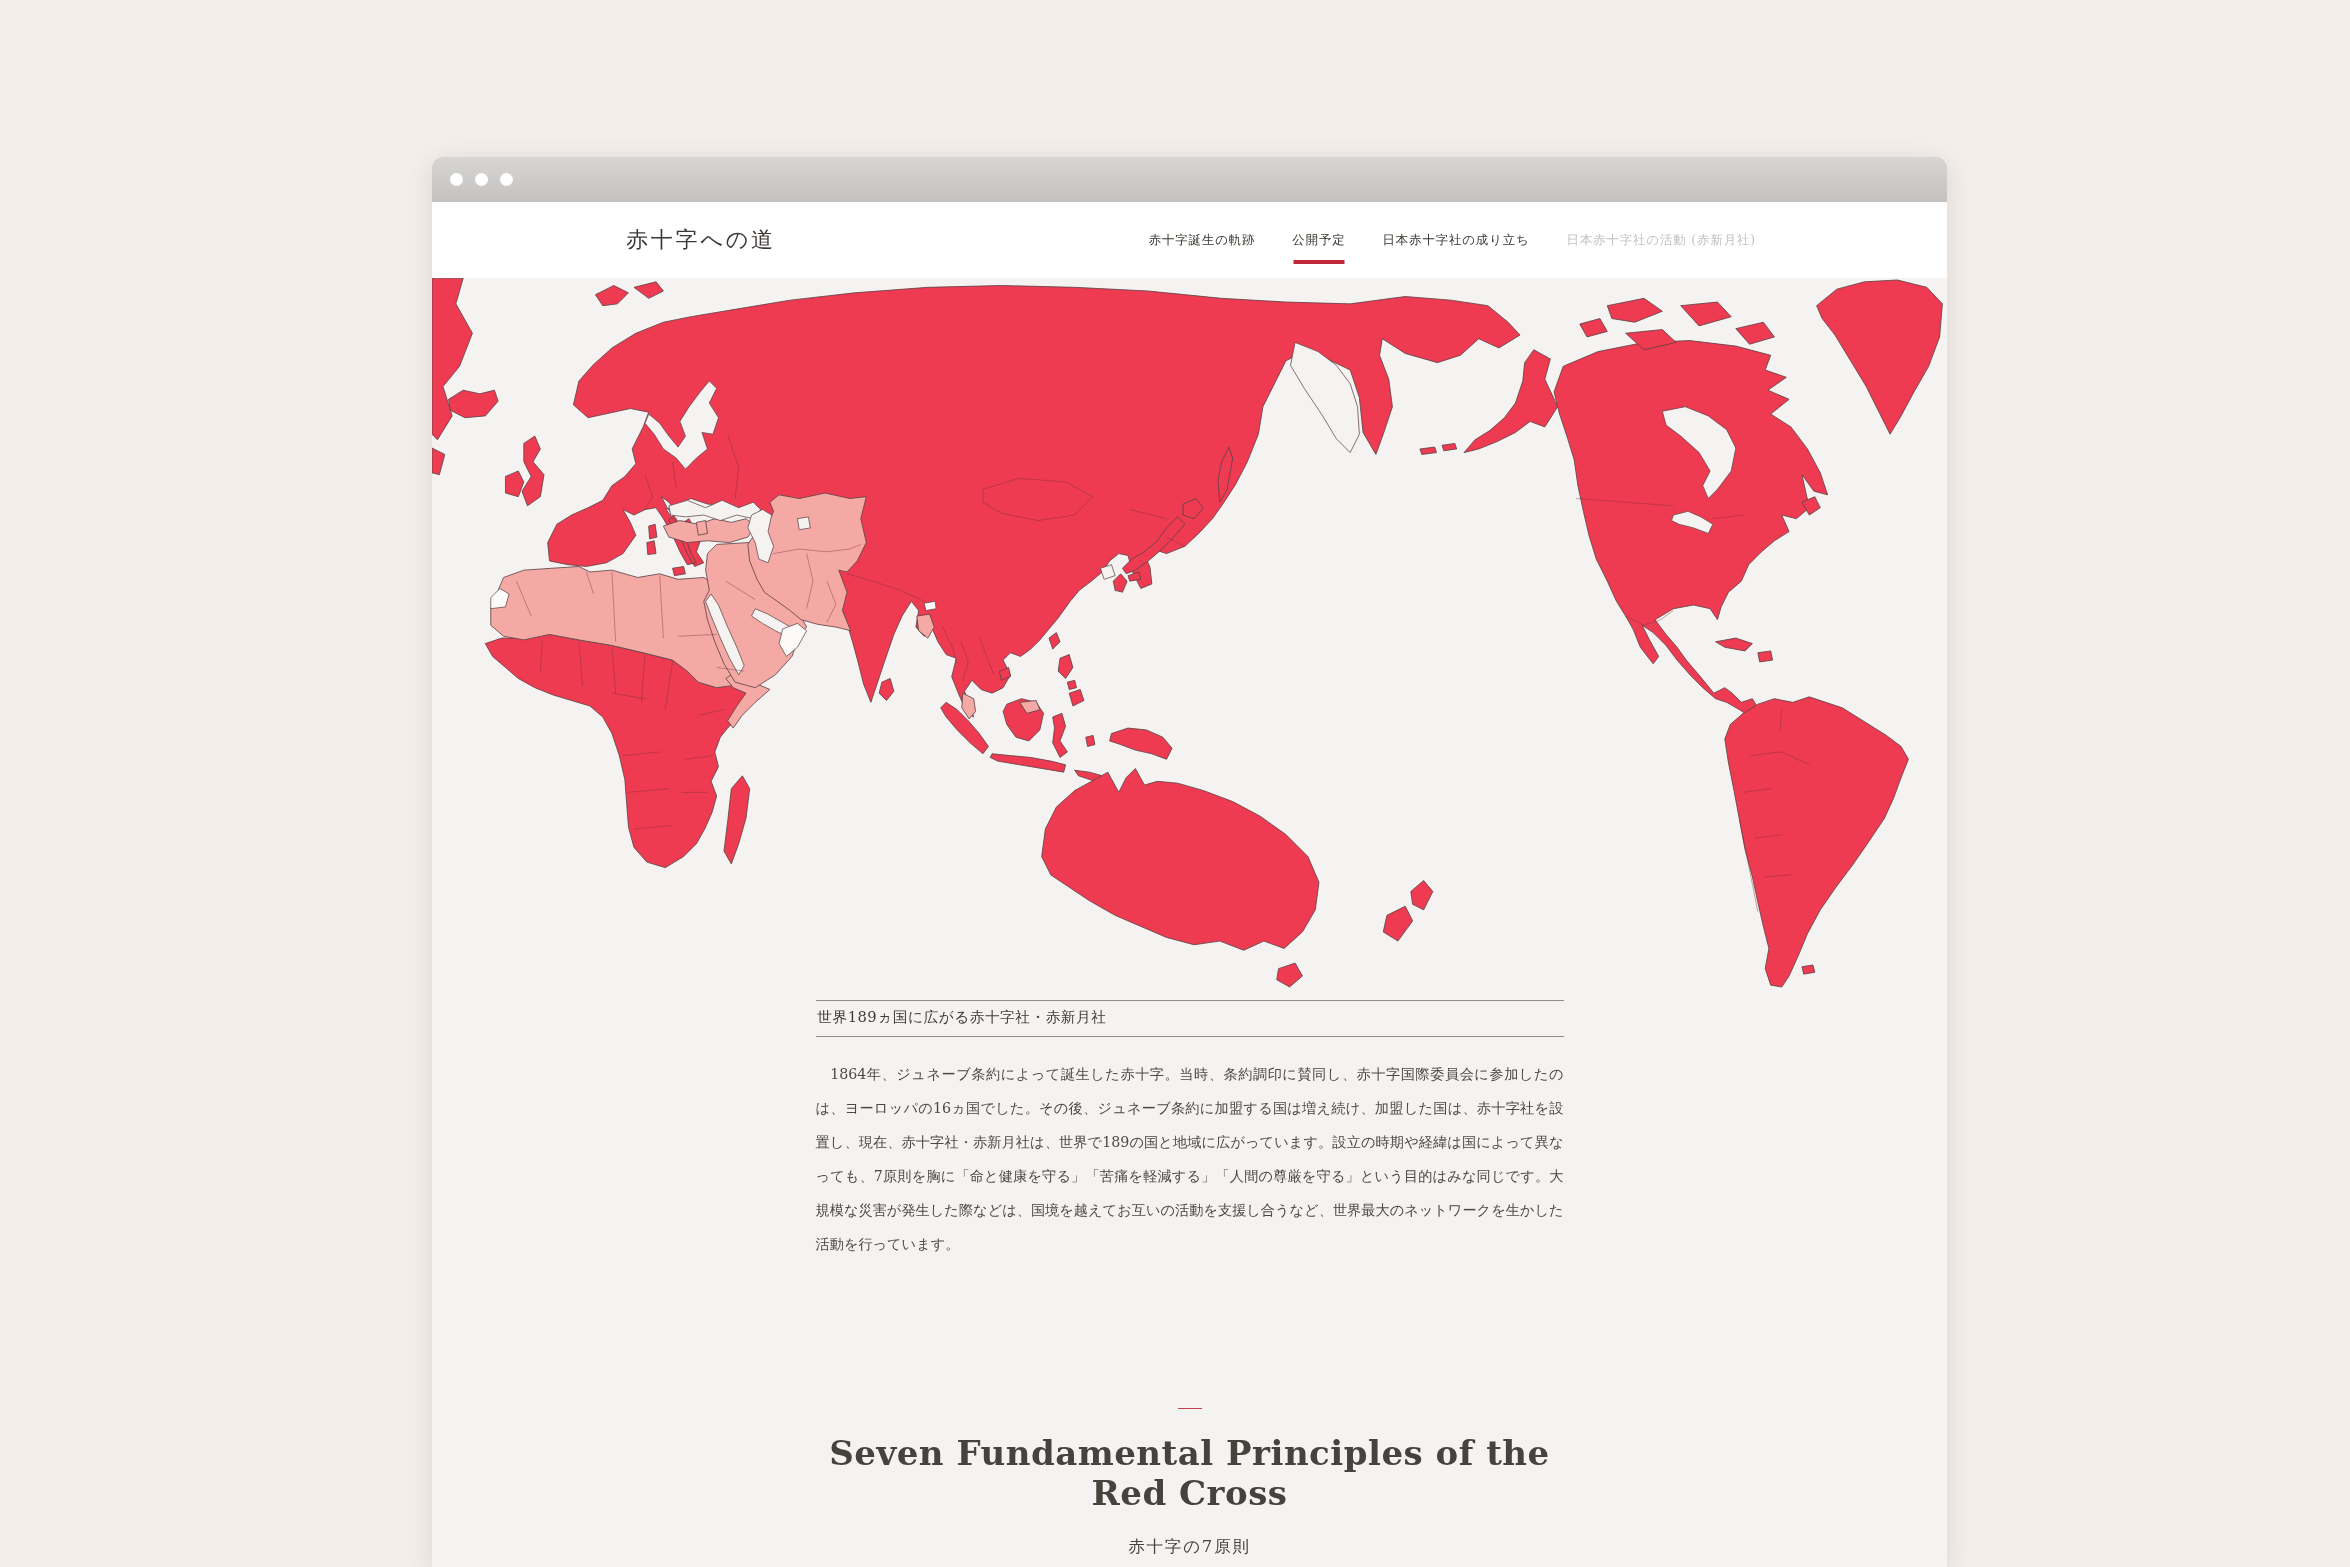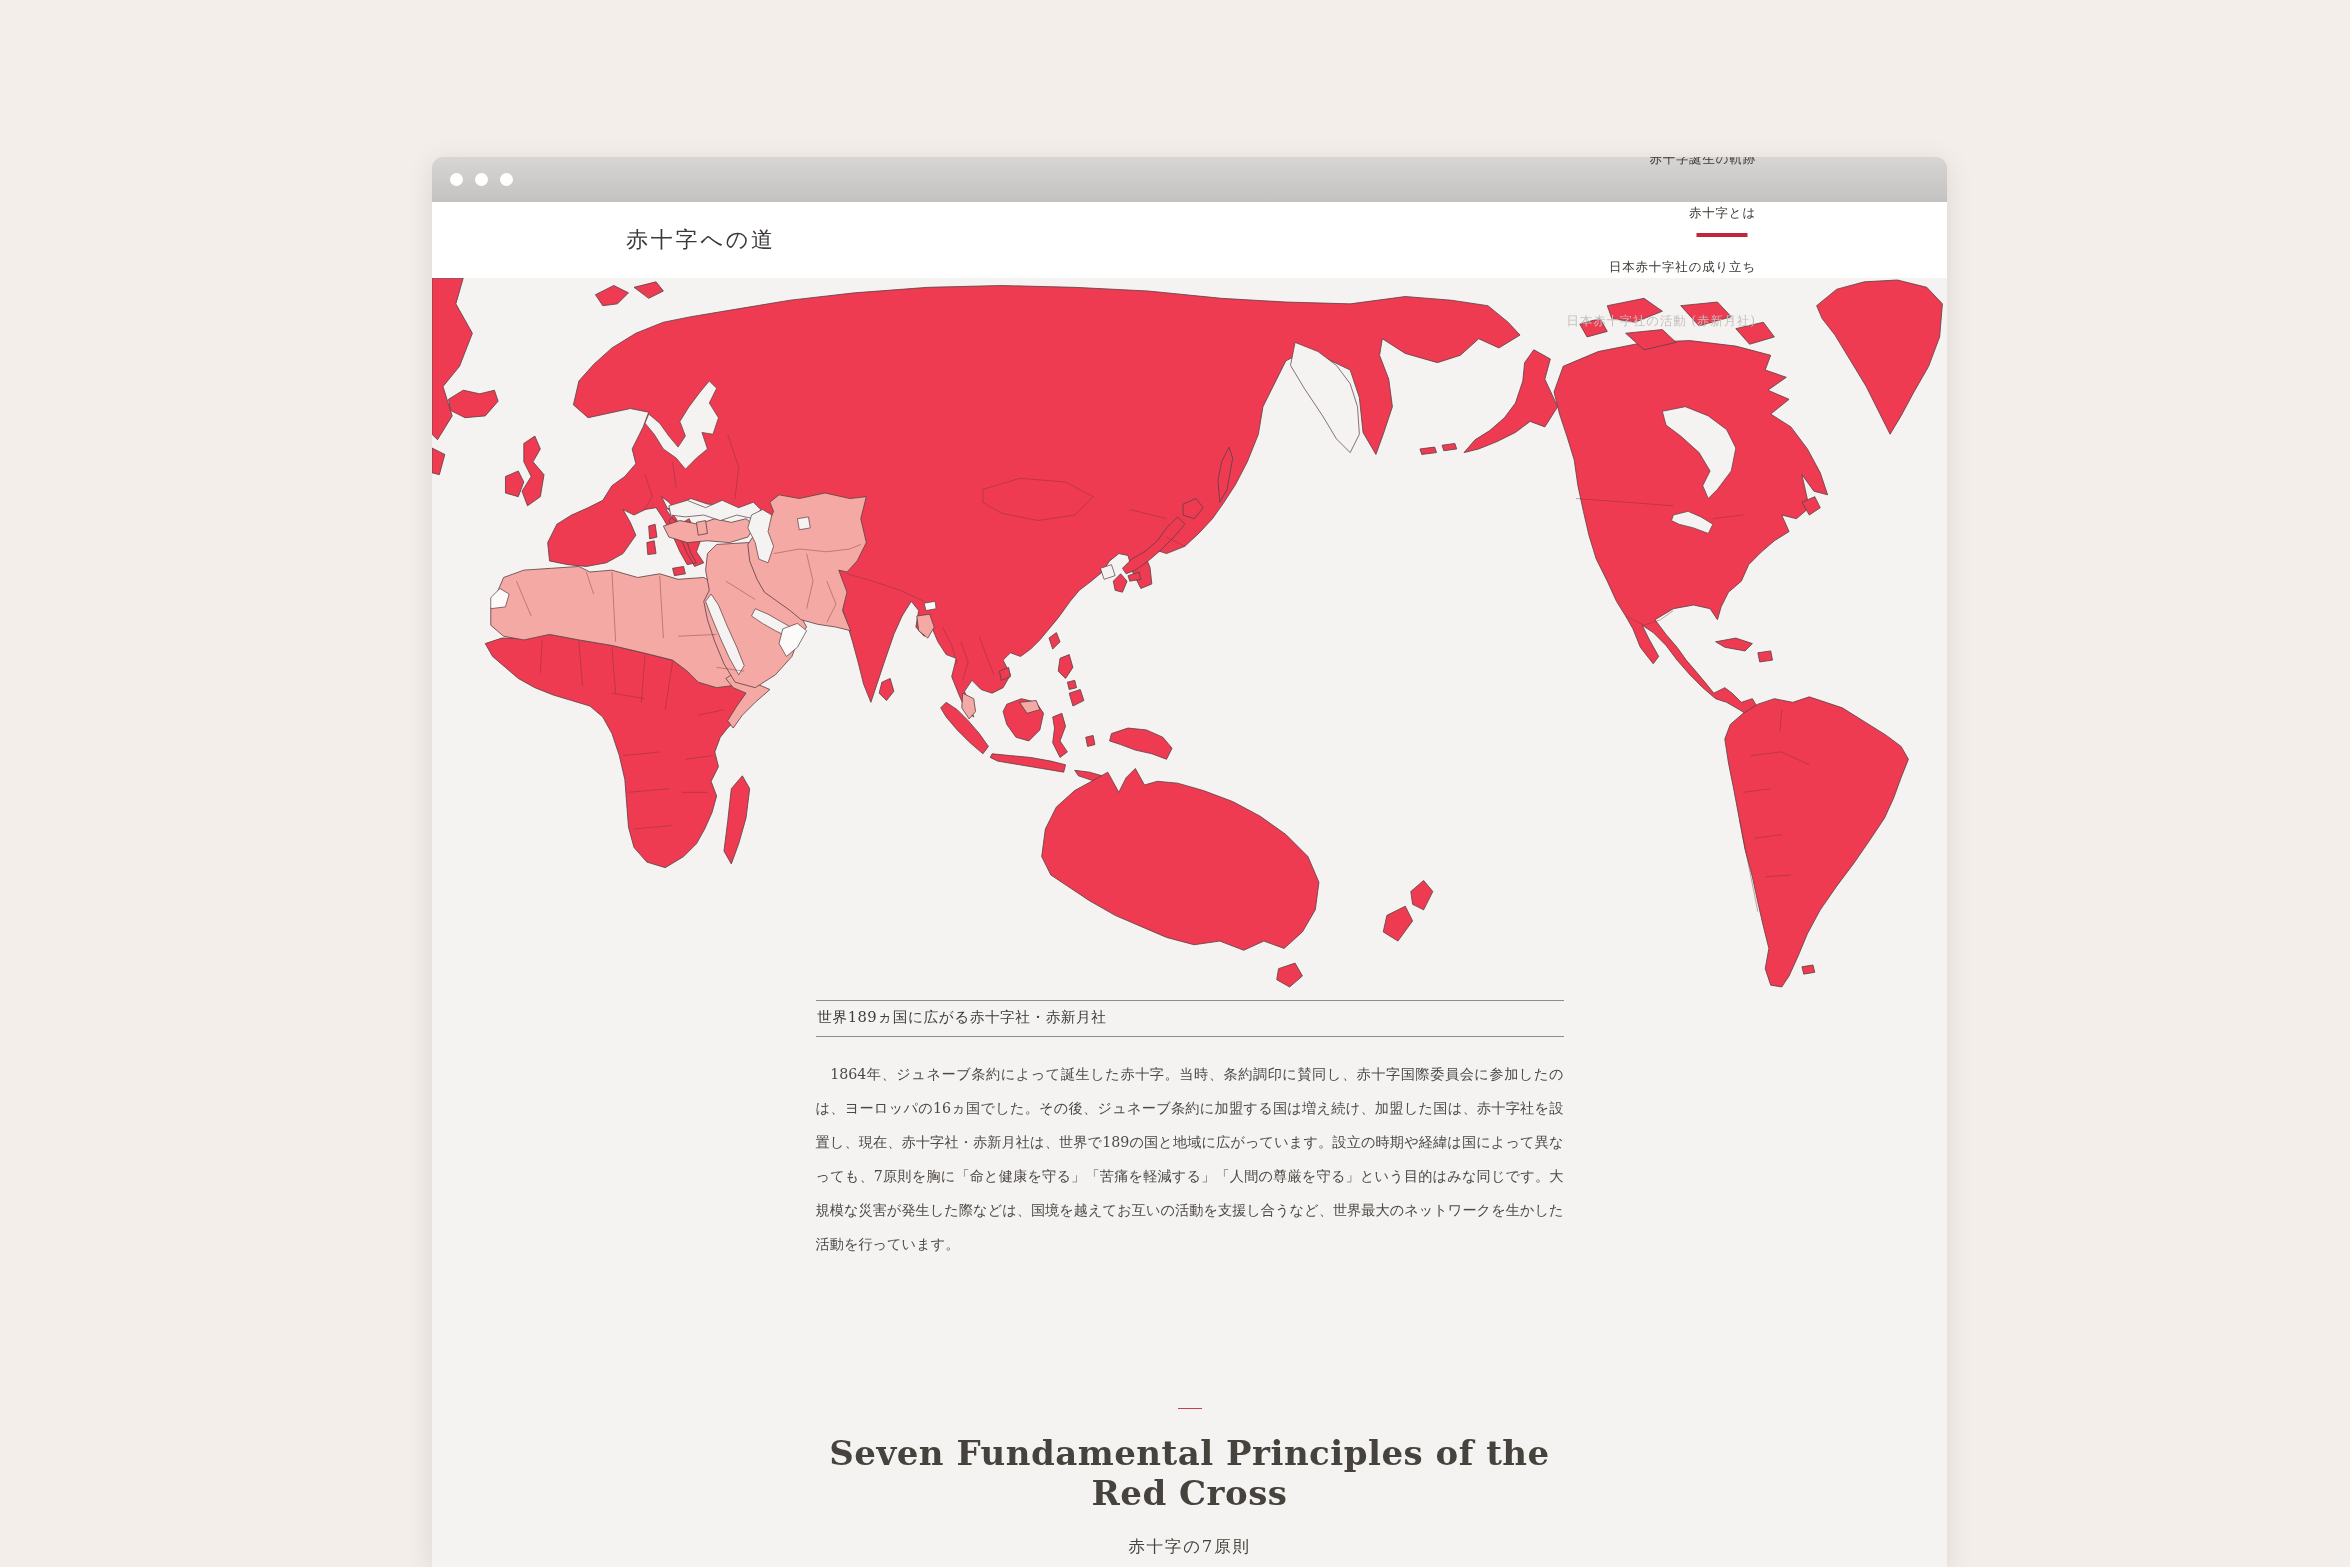--- a/index.html
+++ b/index.html
@@ -6,21 +6,21 @@
     background:#f3eee9;font-family:"DejaVu Serif","Liberation Serif",serif;}
   .browser-window{position:absolute;left:432px;top:157px;width:1515px;height:1411px;
     background:#f5f3f1;border-radius:11px 11px 0 0;overflow:hidden;
     box-shadow:0 5.5px 27.5px rgba(0,0,0,0.10);}
   .titlebar{height:45px;background:linear-gradient(#d7d6d5,#c3c2c1);
     display:flex;align-items:center;padding-left:18.4px;gap:12px;}
   .titlebar .dot{width:13px;height:13px;border-radius:50%;background:#ffffff;}
   .navbar{height:76px;background:#ffffff;display:flex;align-items:center;
     justify-content:space-between;padding:0 191px 0 194px;box-sizing:border-box;}
   .logo{font-size:22px;letter-spacing:2.8px;color:#3c3836;}
-  .nav-items{display:flex;align-items:flex-end;gap:37px;flex-direction:column;}
+  .nav-items{display:flex;align-items:flex-start;gap:37px;}
   .nav-item{position:relative;font-size:12.4px;letter-spacing:0.9px;color:#39352f;cursor:pointer;}
   .nav-item.active::after{content:"";position:absolute;left:50%;transform:translateX(-50%);
     top:28.5px;width:51px;height:3.7px;background:#c1273b;}
   .nav-item.disabled{color:#c3bfbc;cursor:default;}
   .map-section{width:1515px;height:722px;background:#f5f3f1;}
   .map-section svg{display:block;}
   .land{fill:#ee3b52;stroke:#5e4147;stroke-width:.9;stroke-linejoin:round;}
   .pink{fill:#f5a9a4;stroke:#5e4147;stroke-width:.9;stroke-linejoin:round;}
   .sea{fill:#f5f3f1;stroke:#5e4147;stroke-width:.8;stroke-linejoin:round;}
   .wland{fill:#fcfbfa;stroke:#5e4147;stroke-width:.8;stroke-linejoin:round;}
@@ -47,21 +47,21 @@
   <div class="titlebar">
     <span class="dot"></span>
     <span class="dot"></span>
     <span class="dot"></span>
   </div>
 
   <div class="navbar">
     <div class="logo">赤十字への道</div>
     <div class="nav-items">
       <div class="nav-item">赤十字誕生の軌跡</div>
-      <div class="nav-item active">赤十字とは</div>
+      <div class="nav-item active">公開予定</div>
       <div class="nav-item">日本赤十字社の成り立ち</div>
       <div class="nav-item disabled">日本赤十字社の活動 (赤新月社)</div>
     </div>
   </div>
 
   <div class="map-section">
     <svg width="1515" height="722" viewBox="0 0 1650 786">
       <g>
 
         <polygon class="land" points="0,0 34,0 26,28 44,60 30,96 12,118 22,150 6,176 0,170"></polygon>

